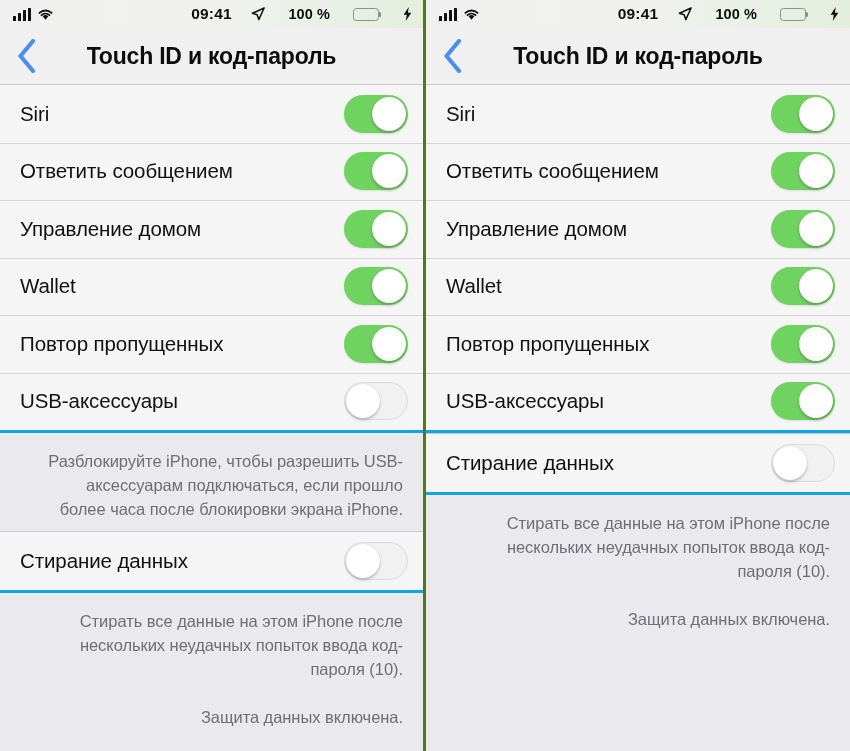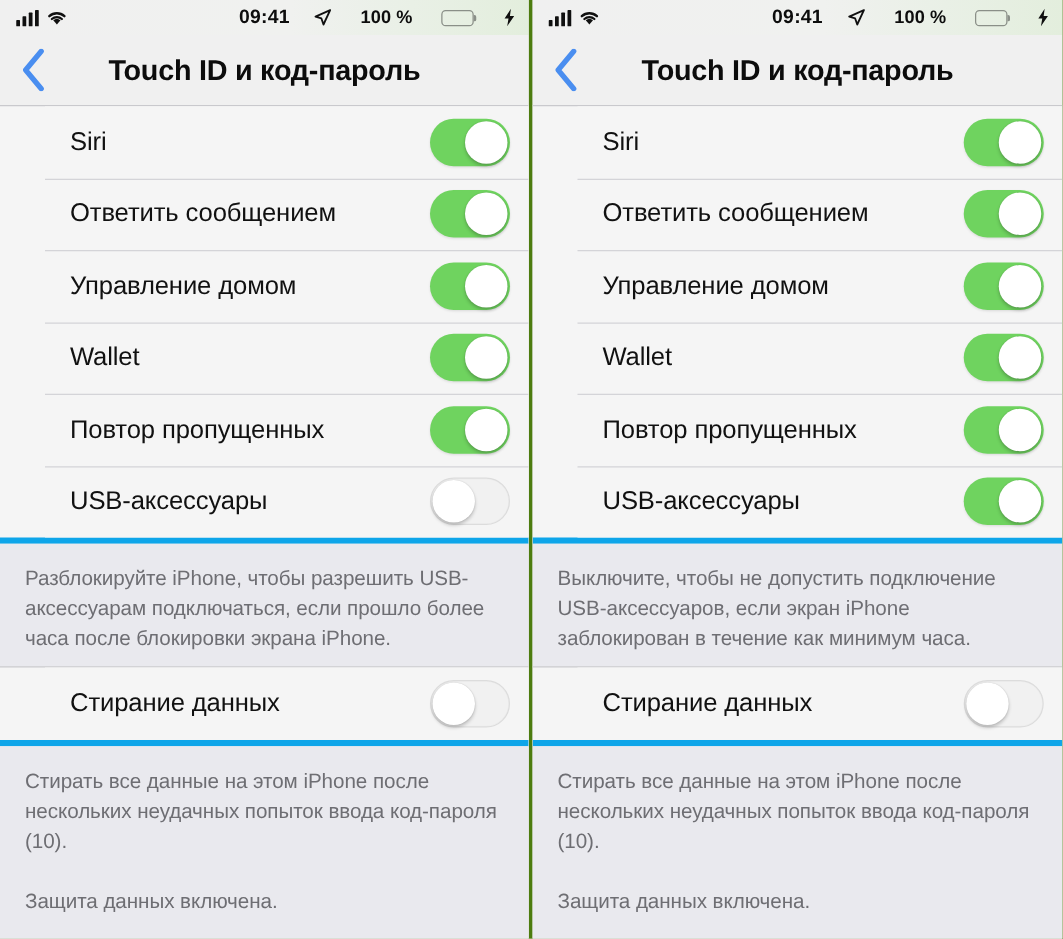--- a/index.html
+++ b/index.html
@@ -159,22 +159,21 @@
     flex: 1 1 auto;
     display: flex;
     flex-direction: column;
     background: #e9e9ee;
     overflow: hidden;
   }
 
   .group {
     background: #f5f5f5;
     border-top: 1px solid #c9c9cd;
-    border-bottom: 5px solid #0ea5e9;
-    padding-left: 36px;
+    border-bottom: 3px solid #0ea5e9;
   }
 
   .row {
     height: 57.5px;
     display: flex;
     align-items: center;
     padding: 0 15px 0 20px;
     box-sizing: border-box;
     background: #f5f5f5;
     position: relative;
@@ -220,24 +219,25 @@
     height: 34px;
     border-radius: 50%;
     background: #ffffff;
     box-shadow: 0 2px 3px rgba(0,0,0,0.22), 0 0 1px rgba(0,0,0,0.18);
   }
   .switch.on .knob { right: 2px; }
   .switch.off .knob { left: 1px; top: 1px; }
 
   
   .footer {
-    padding: 16px 20px 10px 20px;
+    padding: 16px 20px 10px 36px;
     background: #e9e9ee;
     box-sizing: border-box;
     flex: 0 0 auto;
+    text-align: right;
   }
   .footer p {
     margin: 0;
     font-size: 16.5px;
     line-height: 24px;
     color: #6e6e73;
     letter-spacing: -0.05px;
   }
   .footer p + p { margin-top: 24px; }
 
@@ -421,23 +421,20 @@
             </span>
         </div>
         <div class="row">
           <span class="row-label">USB-аксессуары</span>
           <span class="switch on">
               <span class="knob"></span>
             </span>
         </div>
       </div>
 
-      <div class="footer">
-        <p>Выключите, чтобы не допустить подключение USB-аксессуаров, если экран iPhone заблокирован в течение как минимум часа.</p>
-      </div>
 
       <div class="group">
         <div class="row">
           <span class="row-label">Стирание данных</span>
           <span class="switch off">
               <span class="knob"></span>
             </span>
         </div>
       </div>
 

